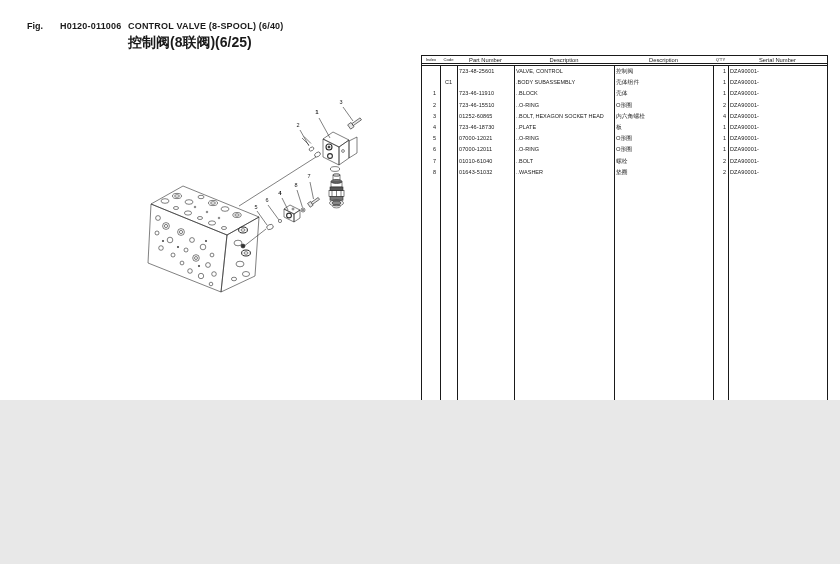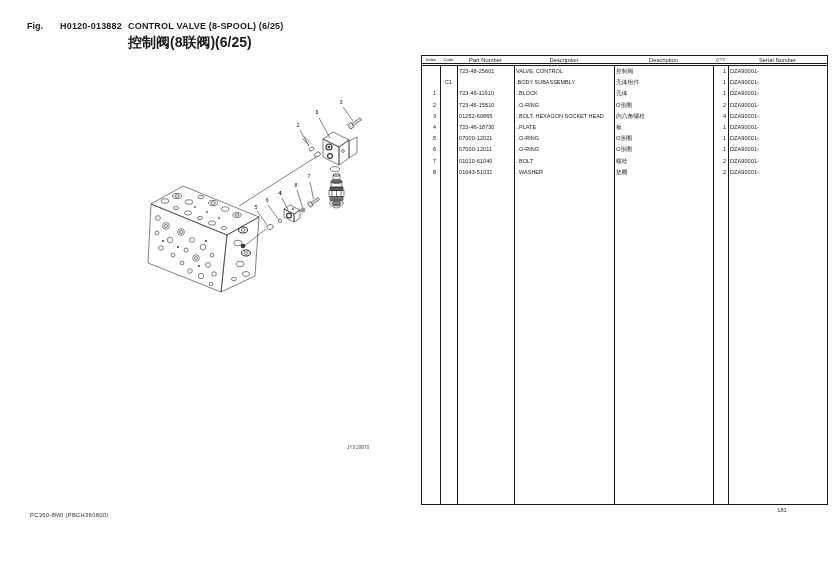--- a/index.html
+++ b/index.html
@@ -1,18 +1,18 @@
 <!DOCTYPE html>
 <html><head>
 <meta charset="utf-8">
 <style>
   * { margin:0; padding:0; box-sizing:border-box; }
   body { background:#e8e8e8; font-family:"Liberation Sans","DejaVu Sans",sans-serif; }
   .page {
-    position:relative; width:840px; height:564px; background:#ffffff;
+    position:relative; width:840px; height:400px; background:#ffffff;
     color:#1a1a1a; overflow:hidden;
   }
   
   .fig-header { position:absolute; left:27px; top:21px; }
   .fig-label { position:absolute; left:0; top:0; font-weight:bold; font-size:9px; white-space:nowrap; }
   .fig-number { position:absolute; left:33px; top:0; font-weight:bold; font-size:9px; letter-spacing:.2px; white-space:nowrap; }
   .title-en { position:absolute; left:101px; top:0; font-weight:bold; font-size:9px; letter-spacing:.2px; white-space:nowrap; }
   .title-cn { position:absolute; left:101px; top:13px; font-weight:bold; font-size:14px; white-space:nowrap; }
   
   .diagram { position:absolute; left:140px; top:85px; width:250px; height:215px; }
@@ -56,22 +56,22 @@
   .footer-model { position:absolute; left:30px; top:512px; font-size:5.8px; color:#333; letter-spacing:.3px; }
   .footer-page { position:absolute; left:762px; top:507px; width:40px; text-align:center; font-size:5.8px; color:#333; }
 </style>
 </head>
 <body>
 
 <div class="page">
 
   <div class="fig-header">
     <span class="fig-label">Fig.</span>
-    <span class="fig-number">H0120-013882</span>
-    <span class="title-en">CONTROL VALVE  (8-SPOOL) (6/25)</span>
+    <span class="fig-number">H0120-011006</span>
+    <span class="title-en">CONTROL VALVE  (8-SPOOL) (6/40)</span>
     <span class="title-cn">控制阀(8联阀)(6/25)</span>
   </div>
 
   <div class="diagram">
     <svg width="250" height="215" viewBox="140 85 250 215">
       <g stroke="#2b2b2b" stroke-width="0.6" fill="none">
 
         <g>
           <polygon points="151,204 183,186 259,217 227,235"></polygon>
           <polygon points="151,204 227,235 221,292 148,263"></polygon>

